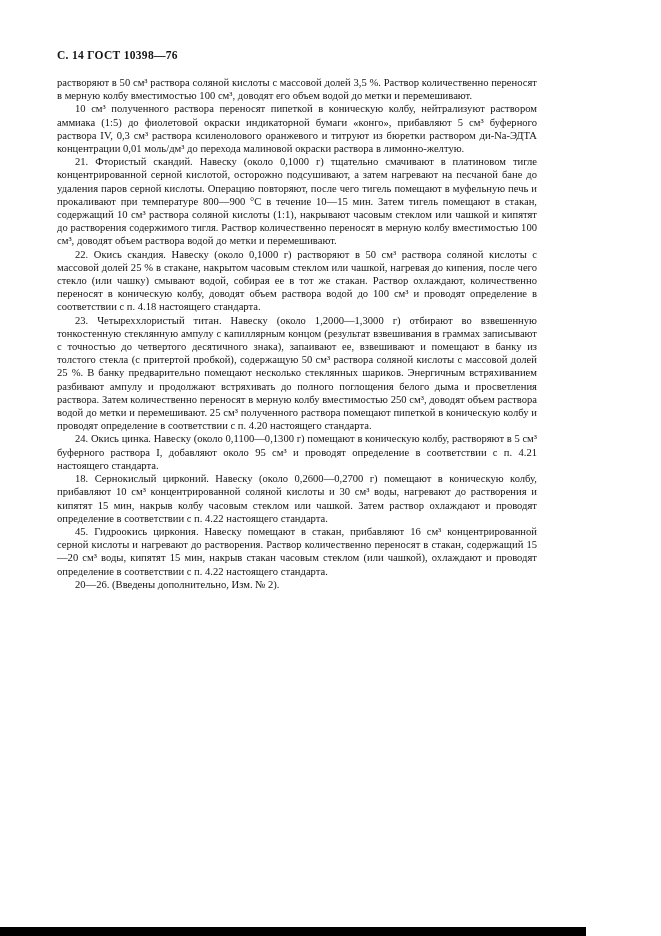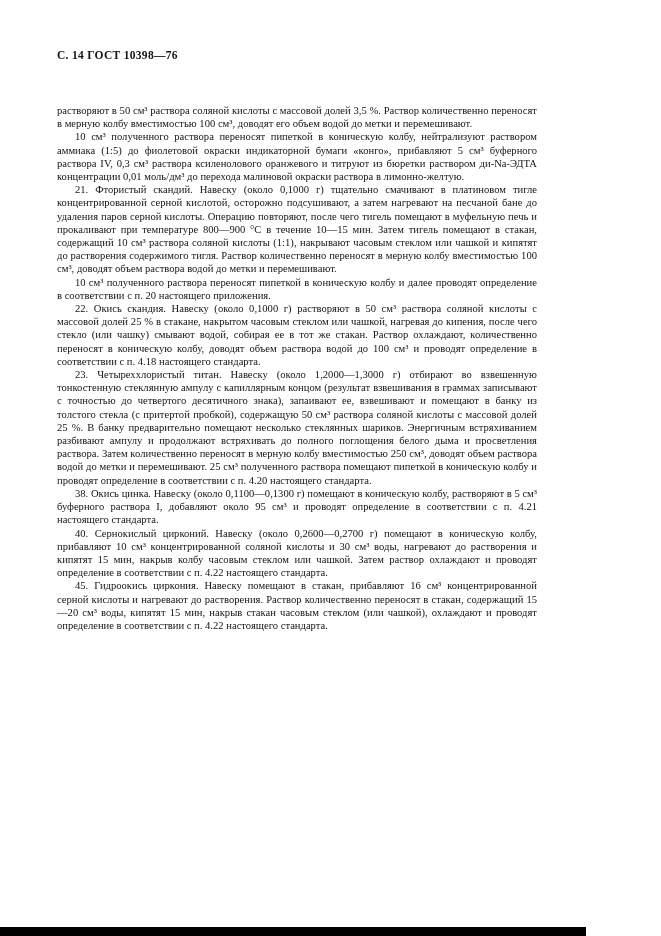--- a/index.html
+++ b/index.html
@@ -30,21 +30,20 @@
     white-space: nowrap;
   }
   .content {
     position: absolute;
     left: 57px;
     right: 49px;
     top: 76px;
     text-align: justify;
     font-size: 10.6px;
     line-height: 13.2px;
-    margin-top: 28px;
   }
   p.para {
     margin: 0;
     padding: 0;
     text-indent: 18px;
   }
   p.cont {
     text-indent: 0;
   }
   .lead {
@@ -67,30 +66,30 @@
   <div class="header">С. 14 ГОСТ 10398—76</div>
 
   <div class="content">
 
     <p class="para cont"><b class="lead"></b><span>растворяют в 50 см³ раствора соляной кислоты с массовой долей 3,5 %. Раствор количественно переносят в мерную колбу вместимостью 100 см³, доводят его объем водой до метки и перемешивают.</span></p>
 
     <p class="para"><b class="lead"></b><span>10 см³ полученного раствора переносят пипеткой в коническую колбу, нейтрализуют раствором аммиака (1:5) до фиолетовой окраски индикаторной бумаги «конго», прибавляют 5 см³ буферного раствора IV, 0,3 см³ раствора ксиленолового оранжевого и титруют из бюретки раствором ди-Na-ЭДТА концентрации 0,01 моль/дм³ до перехода малиновой окраски раствора в лимонно-желтую.</span></p>
 
     <p class="para"><b class="lead">21. Фтористый скандий. </b><span>Навеску (около 0,1000 г) тщательно смачивают в платиновом тигле концентрированной серной кислотой, осторожно подсушивают, а затем нагревают на песчаной бане до удаления паров серной кислоты. Операцию повторяют, после чего тигель помещают в муфельную печь и прокаливают при температуре 800—900 °С в течение 10—15 мин. Затем тигель помещают в стакан, содержащий 10 см³ раствора соляной кислоты (1:1), накрывают часовым стеклом или чашкой и кипятят до растворения содержимого тигля. Раствор количественно переносят в мерную колбу вместимостью 100 см³, доводят объем раствора водой до метки и перемешивают.</span></p>
 
-    <p class="para"><b class="lead"></b><span>10 см³ полученного раствора переносят пипеткой в коническую колбу и далее проводят определение в соответствии с п. 20 настоящего приложения.</span></p>
 
     <p class="para"><b class="lead">22. Окись скандия. </b><span>Навеску (около 0,1000 г) растворяют в 50 см³ раствора соляной кислоты с массовой долей 25 % в стакане, накрытом часовым стеклом или чашкой, нагревая до кипения, после чего стекло (или чашку) смывают водой, собирая ее в тот же стакан. Раствор охлаждают, количественно переносят в коническую колбу, доводят объем раствора водой до 100 см³ и проводят определение в соответствии с п. 4.18 настоящего стандарта.</span></p>
 
     <p class="para"><b class="lead">23. Четыреххлористый титан. </b><span>Навеску (около 1,2000—1,3000 г) отбирают во взвешенную тонкостенную стеклянную ампулу с капиллярным концом (результат взвешивания в граммах записывают с точностью до четвертого десятичного знака), запаивают ее, взвешивают и помещают в банку из толстого стекла (с притертой пробкой), содержащую 50 см³ раствора соляной кислоты с массовой долей 25 %. В банку предварительно помещают несколько стеклянных шариков. Энергичным встряхиванием разбивают ампулу и продолжают встряхивать до полного поглощения белого дыма и просветления раствора. Затем количественно переносят в мерную колбу вместимостью 250 см³, доводят объем раствора водой до метки и перемешивают. 25 см³ полученного раствора помещают пипеткой в коническую колбу и проводят определение в соответствии с п. 4.20 настоящего стандарта.</span></p>
 
-    <p class="para"><b class="lead">38. Окись цинка. </b><span>Навеску (около 0,1100—0,1300 г) помещают в коническую колбу, растворяют в 5 см³ буферного раствора I, добавляют около 95 см³ и проводят определение в соответствии с п. 4.21 настоящего стандарта.</span></p>
+    <p class="para"><b class="lead">24. Окись цинка. </b><span>Навеску (около 0,1100—0,1300 г) помещают в коническую колбу, растворяют в 5 см³ буферного раствора I, добавляют около 95 см³ и проводят определение в соответствии с п. 4.21 настоящего стандарта.</span></p>
 
-    <p class="para"><b class="lead">40. Сернокислый цирконий. </b><span>Навеску (около 0,2600—0,2700 г) помещают в коническую колбу, прибавляют 10 см³ концентрированной соляной кислоты и 30 см³ воды, нагревают до растворения и кипятят 15 мин, накрыв колбу часовым стеклом или чашкой. Затем раствор охлаждают и проводят определение в соответствии с п. 4.22 настоящего стандарта.</span></p>
+    <p class="para"><b class="lead">18. Сернокислый цирконий. </b><span>Навеску (около 0,2600—0,2700 г) помещают в коническую колбу, прибавляют 10 см³ концентрированной соляной кислоты и 30 см³ воды, нагревают до растворения и кипятят 15 мин, накрыв колбу часовым стеклом или чашкой. Затем раствор охлаждают и проводят определение в соответствии с п. 4.22 настоящего стандарта.</span></p>
 
     <p class="para"><b class="lead">45. Гидроокись циркония. </b><span>Навеску помещают в стакан, прибавляют 16 см³ концентрированной серной кислоты и нагревают до растворения. Раствор количественно переносят в стакан, содержащий 15—20 см³ воды, кипятят 15 мин, накрыв стакан часовым стеклом (или чашкой), охлаждают и проводят определение в соответствии с п. 4.22 настоящего стандарта.</span></p>
 
+    <p class="para"><b class="lead">20—26. (Введены дополнительно, Изм. № 2).</b><span></span></p>
 
   </div>
 
   <div class="scan-edge"></div>
 
 </div>
 
 </body></html>

